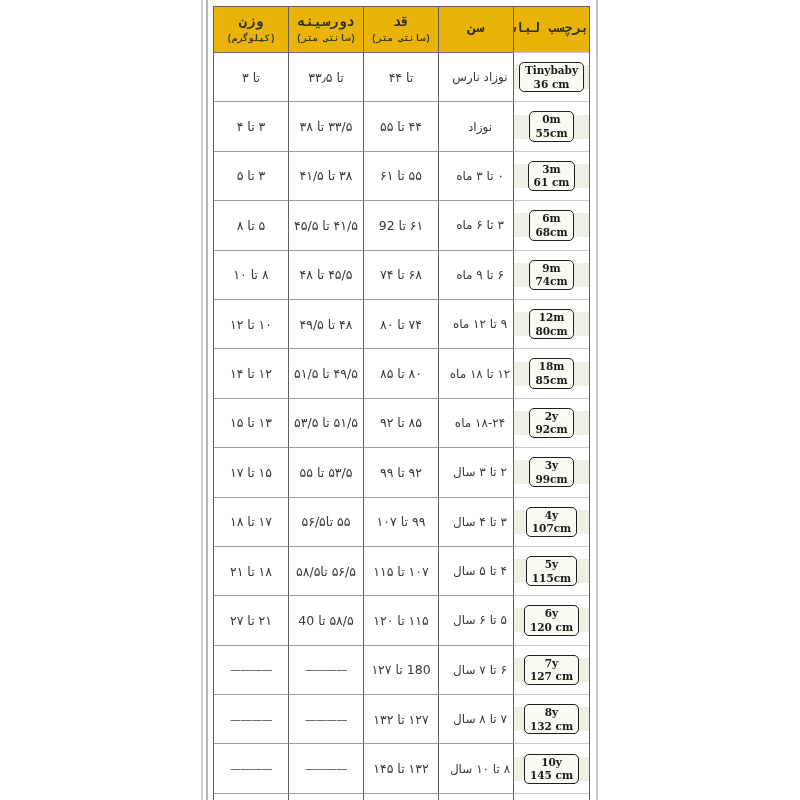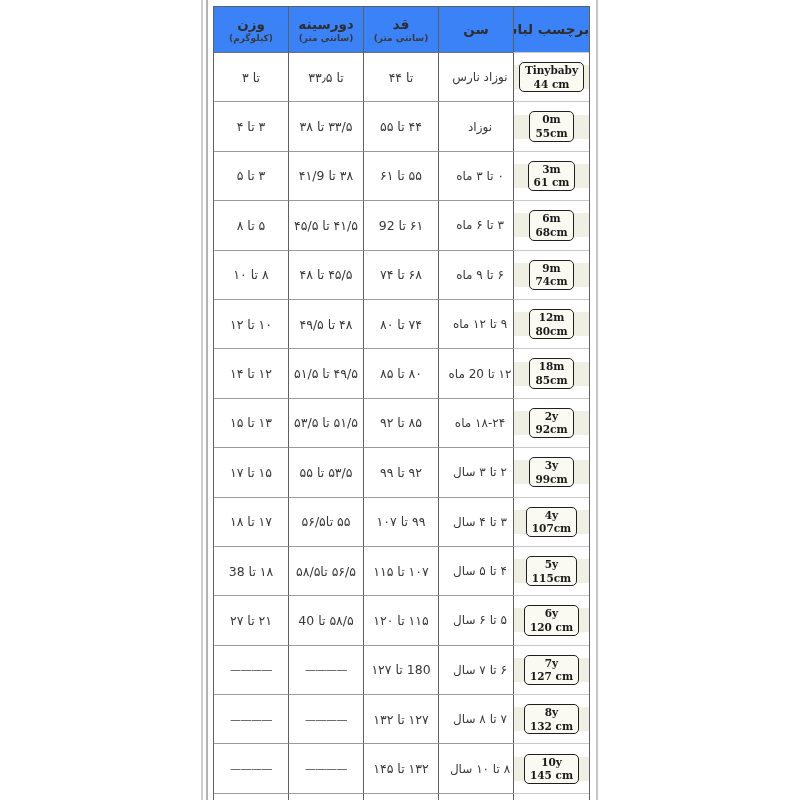--- a/index.html
+++ b/index.html
@@ -23,22 +23,23 @@
   th,td{
     padding:0;margin:0;text-align:center;vertical-align:middle;
     border-left:1px solid #5f5f5f;
     border-bottom:1px solid #9b9b9b;
     overflow:hidden;white-space:nowrap;
   }
   th:last-child,td:last-child{border-left:none;}
   tr:last-child td{border-bottom:none;}
 
   thead th{
-    height:45px;background:#3b82f6;
+    height:45px;background:#eab308;
     border-bottom-color:#6f6f6f;
+    font-family:Liberation Mono, monospace;
   }
   thead th.c-label{border-bottom-color:#c9c9c9;}
   .h-title{display:block;font-weight:bold;font-size:13.5px;color:#2e2e2e;line-height:1.25;}
   .h-sub{display:block;font-size:9px;color:#3a3a3a;margin-top:1px;}
 
   tbody td{height:40.4px;font-size:12.5px;color:#383838;background:#ffffff;}
   tbody td.c-label{
     background:#ffffff;border-bottom-color:#c9c9c9;
     padding:4px 0;
   }
@@ -94,21 +95,21 @@
         <span class="h-sub">(کیلوگرم)</span>
       </th>
     </tr>
   </thead>
   <tbody id="rows">
   <tr>
     <td class="c-label">
       <div class="cell-inset">
         <span class="badge">
           <span>Tinybaby</span>
-          <span>44 cm</span>
+          <span>36 cm</span>
         </span>
       </div>
     </td>
     <td class="c-age">نوزاد نارس</td>
     <td class="c-num">تا ۴۴</td>
     <td class="c-num">تا ۳۳٫۵</td>
     <td class="c-num">تا ۳</td>
   </tr>
 
   <tr>
@@ -130,21 +131,21 @@
     <td class="c-label">
       <div class="cell-inset">
         <span class="badge">
           <span>3m</span>
           <span>61 cm</span>
         </span>
       </div>
     </td>
     <td class="c-age">۰ تا ۳ ماه</td>
     <td class="c-num">۵۵ تا ۶۱</td>
-    <td class="c-num">۳۸ تا ۴۱/9</td>
+    <td class="c-num">۳۸ تا ۴۱/۵</td>
     <td class="c-num">۳ تا ۵</td>
   </tr>
 
   <tr>
     <td class="c-label">
       <div class="cell-inset">
         <span class="badge">
           <span>6m</span>
           <span>68cm</span>
         </span>
@@ -188,21 +189,21 @@
 
   <tr>
     <td class="c-label">
       <div class="cell-inset">
         <span class="badge">
           <span>18m</span>
           <span>85cm</span>
         </span>
       </div>
     </td>
-    <td class="c-age">۱۲ تا 20 ماه</td>
+    <td class="c-age">۱۲ تا ۱۸ ماه</td>
     <td class="c-num">۸۰ تا ۸۵</td>
     <td class="c-num">۴۹/۵ تا ۵۱/۵</td>
     <td class="c-num">۱۲ تا ۱۴</td>
   </tr>
 
   <tr>
     <td class="c-label">
       <div class="cell-inset">
         <span class="badge">
           <span>2y</span>
@@ -251,21 +252,21 @@
       <div class="cell-inset">
         <span class="badge">
           <span>5y</span>
           <span>115cm</span>
         </span>
       </div>
     </td>
     <td class="c-age">۴ تا ۵ سال</td>
     <td class="c-num">۱۰۷ تا ۱۱۵</td>
     <td class="c-num">۵۶/۵ تا۵۸/۵</td>
-    <td class="c-num">۱۸ تا 38</td>
+    <td class="c-num">۱۸ تا ۲۱</td>
   </tr>
 
   <tr>
     <td class="c-label">
       <div class="cell-inset">
         <span class="badge">
           <span>6y</span>
           <span>120 cm</span>
         </span>
       </div>

